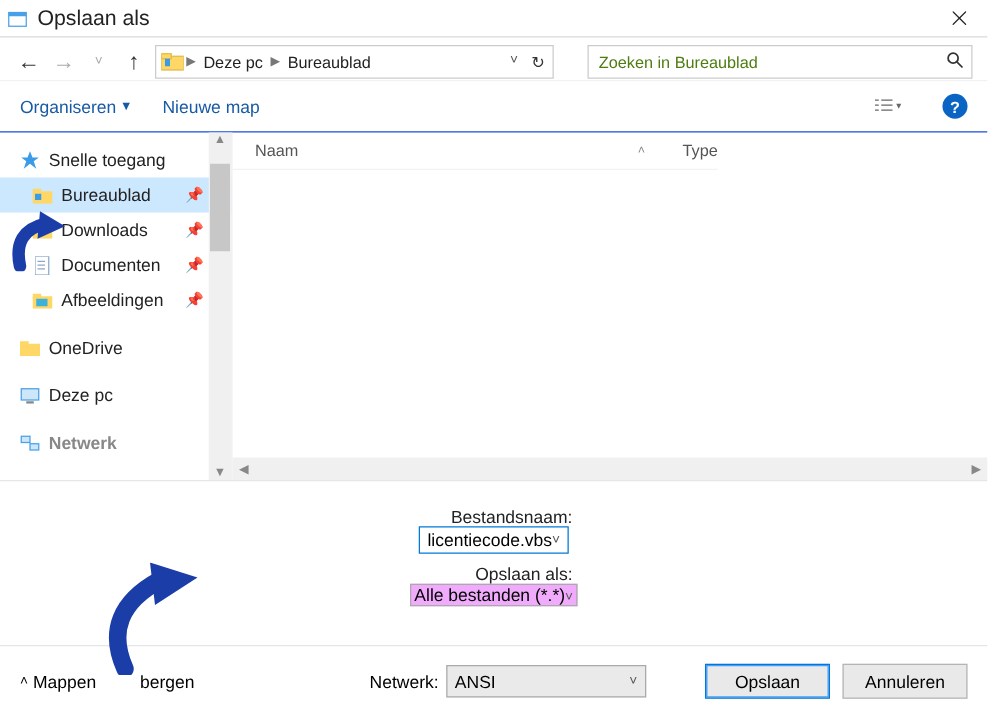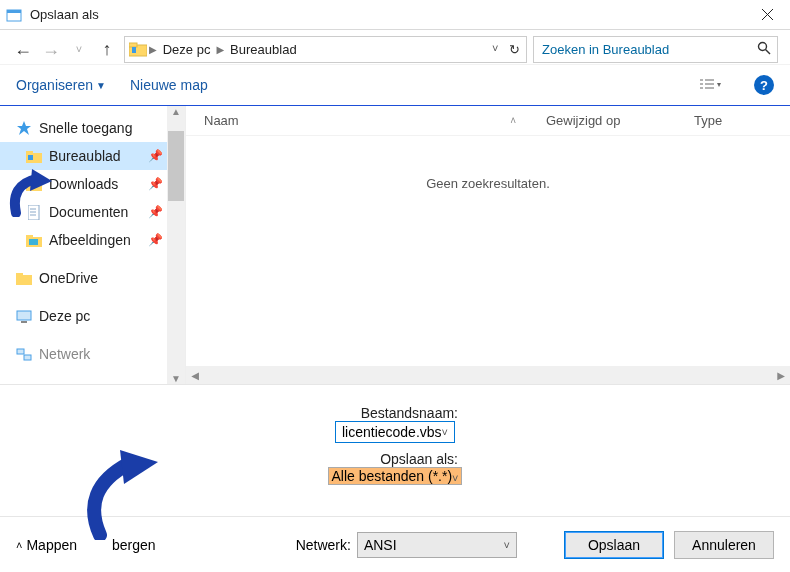--- a/index.html
+++ b/index.html
@@ -1,67 +1,67 @@
 <!DOCTYPE html>
 <html><head>
 <meta charset="utf-8">
 <style>
 * { box-sizing: border-box; margin: 0; padding: 0; font-family: "Segoe UI", Tahoma, sans-serif; }
 body { width: 790px; height: 572px; background: #fff; position: relative; overflow: hidden; }
 
 .titlebar { height: 30px; display: flex; align-items: center; padding: 0 0 0 6px; border-bottom: 1px solid #d9d9d9; }
 .titlebar .app-icon { width: 16px; height: 16px; margin-right: 8px; }
-.titlebar .title { font-size: 13px; flex: 1; color: #222; }
+.titlebar .title { font-size: 17px; flex: 1; color: #222; }
 .titlebar .close { width: 46px; height: 30px; display: flex; align-items: center; justify-content: center; }
 
 .navbar { height: 34px; display: flex; align-items: center; padding: 16px 12px 12px 12px; gap: 6px; }
 .nav-arrow { width: 22px; height: 22px; display: flex; align-items: center; justify-content: center; color: #aaa; font-size: 18px; }
 .nav-arrow.enabled { color: #333; }
 .breadcrumb { flex: 1; height: 27px; border: 1px solid #ccc; display: flex; align-items: center; padding: 0 0 0 2px; background: #fff; }
 .breadcrumb .folder-ico { width: 22px; height: 22px; display:flex; align-items:center; justify-content:center; }
 .breadcrumb .crumb { padding: 0 6px; font-size: 13px; color: #222; }
 .breadcrumb .sep { color: #777; font-size: 10px; }
 .bc-dd { width: 40px; display: flex; justify-content: space-between; padding: 0 6px; }
-.searchbox { width: 245px; height: 27px; border: 1px solid #ccc; display: flex; align-items: center; padding: 0 6px 0 8px; color: #0369a1; font-size: 13px; }
+.searchbox { width: 308px; height: 27px; border: 1px solid #ccc; display: flex; align-items: center; padding: 0 6px 0 8px; color: #4d7c0f; font-size: 13px; margin-left: 21px; }
 .searchbox span.mag { margin-left: auto; color: #333; }
 
 .toolbar { height: 42px; display: flex; align-items: center; padding: 0 16px; gap: 24px; border-top: 1px solid #f2f2f2; border-bottom: 1px solid #1d4ed8; }
 .toolbar .t-item { color: #195aa5; font-size: 14px; display: flex; align-items: center; gap: 3px; }
 .toolbar .spacer { flex: 1; }
 .toolbar .view-btn { width: 40px; height: 24px; display:flex; align-items:center; justify-content:center; color: #555; }
 .toolbar .help-btn { width: 20px; height: 20px; border-radius: 50%; background: #0a64c4; color: #fff; display: flex; align-items:center; justify-content:center; font-size: 13px; font-weight:bold; }
 
 .body-area { display: flex; height: 278px; }
 .sidebar { width: 186px; border-right: 1px solid #eee; position: relative; padding-top: 8px; font-size: 14px; color: #222; }
 .scroll-v { position:absolute; right:0; top:0; bottom:0; width:18px; background:#f0f0f0; display:flex; flex-direction:column; align-items:center; }
 .scroll-v .thumb { width:16px; height:70px; background:#c7c7c7; margin-top:14px; }
 .sb-item { display: flex; align-items: center; height: 28px; padding-left: 26px; gap: 7px; position:relative; }
 .sb-item.top { padding-left: 16px; }
 .sb-item.selected { background: #cce8ff; }
-.sb-item.dim { color:#888; }
+.sb-item.dim { color:#888;font-weight:bold; }
 .pin { color:#888; font-size:12px; margin-left:auto; margin-right:22px; }
 .ico { width:16px; height:16px; display:inline-flex; align-items:center; justify-content:center; }
 
-.content { flex:1; display:flex; flex-direction:column; color:#555; position:relative; }
+.content { flex:1; display:flex; color:#555; position:relative; }
 .col-headers { height:30px; display:flex; align-items:center; border-bottom:1px solid #f2f2f2; font-size:13px; color:#555; }
 .col-headers .col { padding-left:18px; }
 .col-headers .c1 { width:342px; display:flex; align-items:center; }
 .col-headers .c2 { width:148px; }
 .col-headers .c3 { flex:1; }
 .sort-caret { margin-left:auto; margin-right:12px; color:#888; font-size:10px; }
 .empty-msg { text-align:center; margin-top:40px; font-size:13px; color:#555; }
 .h-scroll { position:absolute; bottom:0; left:0; right:0; height:18px; background:#f0f0f0; display:flex; align-items:center; }
 .h-scroll .arrow { width:18px; text-align:center; color:#888; font-size:10px; }
 .h-scroll .track { flex:1; }
 
 .form-area { border-top:1px solid #e6e6e6; padding:20px 18px 8px 18px; }
 .form-row { display:flex; align-items:center; margin-bottom:8px;flex-direction:column; }
 .form-label { width:138px; text-align:right; padding-right:6px; font-size:14px; color:#222; }
 .text-input { flex:1; height:36px; border:1px solid #0078d7; padding:2px 6px; font-size:14px; display:flex; align-items:center; justify-content:space-between; }
-.combo { flex:1; height:24px; border:1px solid #aaa; background:#fdba74; padding:0 2px; font-size:14px; display:flex; align-items:flex-end; justify-content:space-between; }
+.combo { flex:1; height:24px; border:1px solid #aaa; background:#f0abfc; padding:0 2px; font-size:14px; display:flex; align-items:flex-end; justify-content:space-between; }
 
 .footer { position:absolute; bottom:0; left:0; right:0; height:56px; display:flex; align-items:center; padding:0 16px; border-top:1px solid #e6e6e6; }
 .hide-folders { display:flex; align-items:center; gap:4px; font-size:14px; }
 .footer .enc-label { margin-left:140px; margin-right:6px; font-size:14px; }
 .enc-combo { width:160px; height:26px; border:1px solid #aaa; background:#eaeaea; display:flex; align-items:center; justify-content:space-between; padding:0 6px; font-size:14px; }
 .footer .btn { width:100px; height:28px; border:1px solid #b4b4b4; background:#e9e9e9; font-size:14px; display:flex; align-items:center; justify-content:center; margin-left:10px; }
 .footer .btn.primary { border:1px solid #0078d7; box-shadow: inset 0 0 0 1px #409eff; text-align: right; }
 .footer .spacer { flex:1; }
 
 .arrow-annot1 { position:absolute; left:8px; top:165px; pointer-events:none; }
@@ -230,24 +230,22 @@
       <span style="margin-top:auto;font-size:10px;color:#888;">▼</span>
     </div>
   </div>
 
   <div class="content">
     <div class="col-headers">
       <div class="col c1">
           <span>Naam</span>
           <span class="sort-caret">˄</span>
         </div>
-      <div class="col c2"><span>Gewijzigd op</span></div>
       <div class="col c3"><span>Type</span></div>
     </div>
-    <div class="empty-msg">Geen zoekresultaten.</div>
     <div class="h-scroll">
       <div class="arrow">◀</div>
       <div class="track"></div>
       <div class="arrow">▶</div>
     </div>
   </div>
 </div>
 
 <div class="form-area">
   <div class="form-row">

